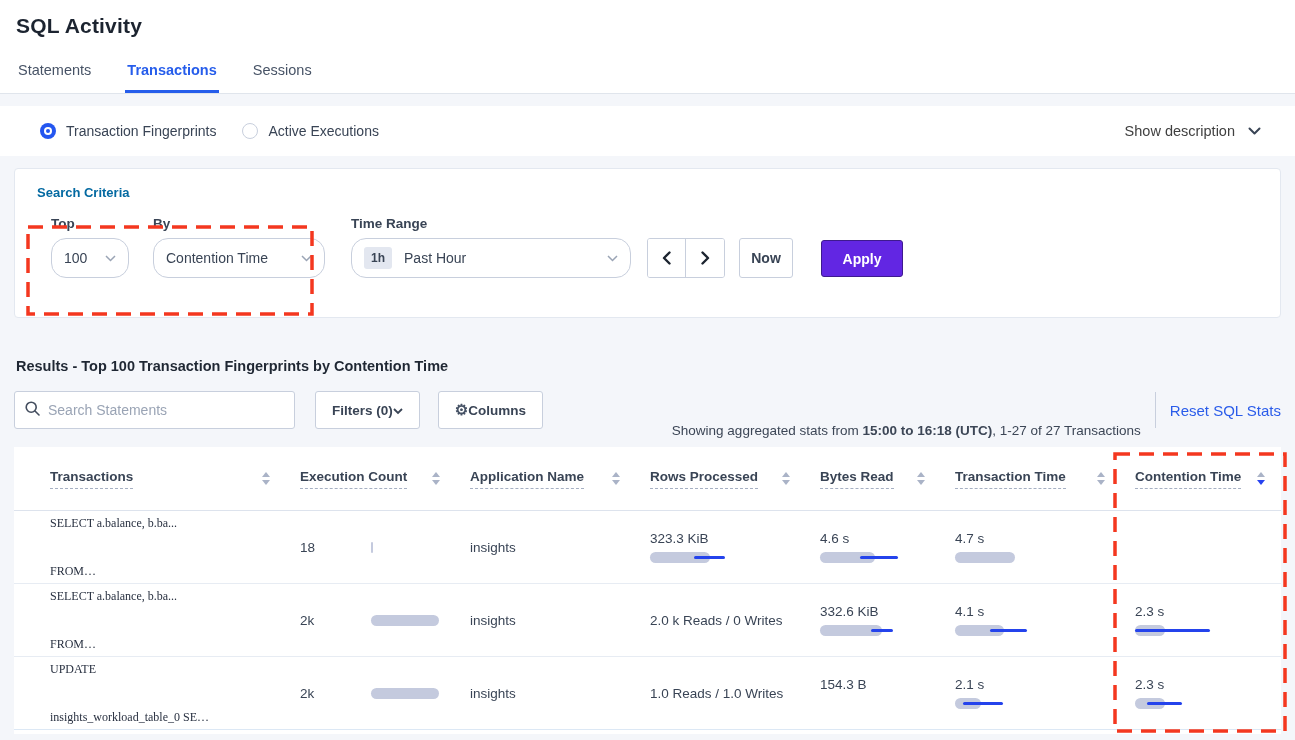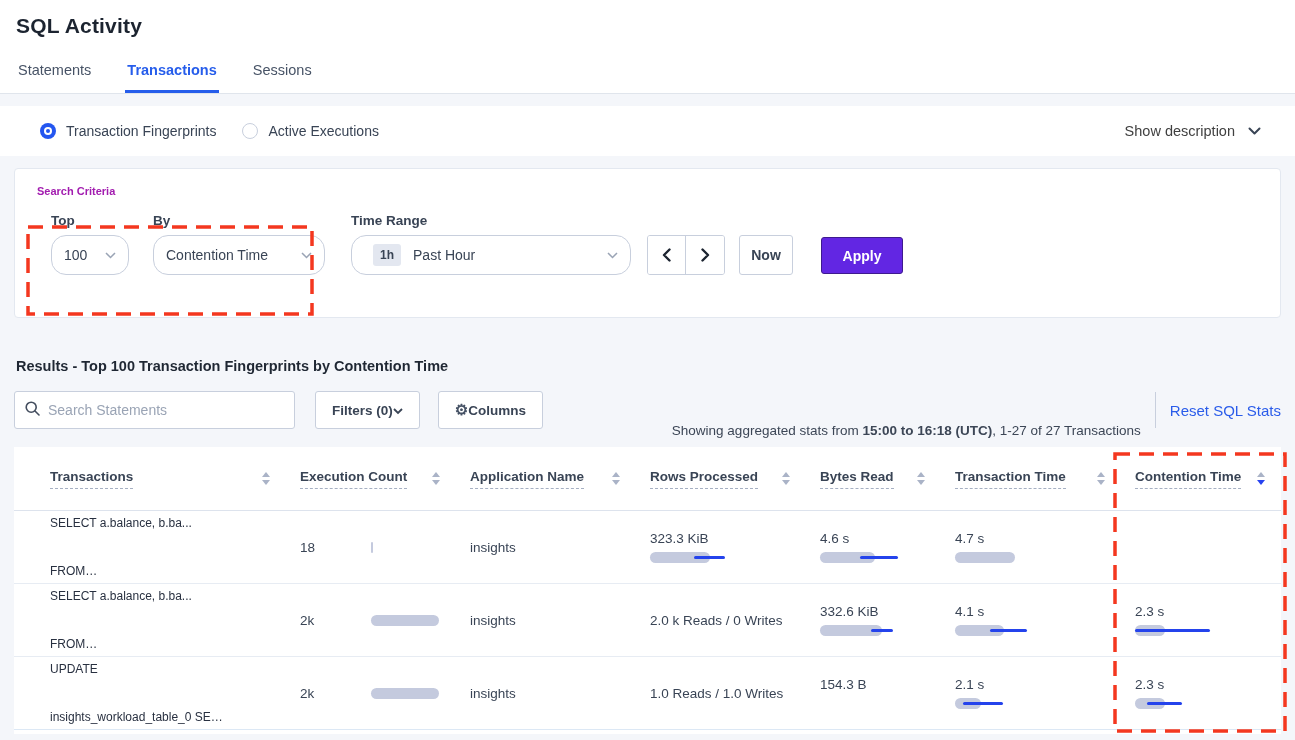--- a/index.html
+++ b/index.html
@@ -19,29 +19,29 @@
   .radio-opt { display:flex; align-items:center; margin-right:26px; cursor:pointer; }
   .radio-dot { width:16px; height:16px; border-radius:50%; margin-right:10px; position:relative; }
   .radio-dot.on { background:#2456f0; }
   .radio-dot.on::after { content:""; position:absolute; left:4px; top:4px; width:8px; height:8px; border-radius:50%; background:#fff; }
   .radio-dot.on::before { content:""; position:absolute; left:6px; top:6px; width:4px; height:4px; border-radius:50%; background:#2456f0; z-index:1; }
   .radio-dot.off { border:1px solid #c8cfdd; background:#fff; }
   .radio-label { font-size:14px; color:#394455; }
   .show-desc { margin-left:auto; display:flex; align-items:center; gap:13px; font-size:14.5px; color:#404040; cursor:pointer; }
   
   .criteria-card { background:#fff; border:1px solid #e3e8f0; border-radius:4px; margin:12px 14px 0 14px; padding:16px 22px 20px 22px; height:150px; }
-  .card-heading { font-size:11px; font-weight:700; color:#a21caf; }
+  .card-heading { font-size:13px; font-weight:700; color:#0369a1; }
   .criteria-row { display:flex; align-items:flex-end; margin-top:16px; }
   .field { display:flex; flex-direction:column; }
   .field-label { font-size:13.5px; font-weight:700; color:#394455; margin-bottom:7px; }
   .select { height:40px; background:#fff; border:1px solid #c8cfdd; border-radius:15px; display:flex; align-items:center; padding:0 12px; font-size:14px; color:#394455; cursor:pointer; }
   .select .chev { margin-left:auto; color:#9aa4b5; }
   .sel-top { width:78px; }
   .sel-by { width:172px; margin-right:0; }
-  .badge-1h { background:#e3e7f0; color:#394455; font-size:12px; font-weight:700; border-radius:3px; padding:4px 7px; margin-right:12px;margin-left:9px; }
+  .badge-1h { background:#e3e7f0; color:#394455; font-size:12px; font-weight:700; border-radius:3px; padding:4px 7px; margin-right:12px; }
   .sel-time { width:280px; }
   .gap16 { width:16px; } .gap24 { width:24px; } .gap14 { width:14px; } .gap28 { width:28px; }
   .arrow-group { display:flex; height:40px; border:1px solid #c8cfdd; border-radius:3px; overflow:hidden; background:#fff; }
   .arrow-btn { width:38px; display:flex; align-items:center; justify-content:center; color:#1c2430; cursor:pointer; background:#fff; }
   .arrow-btn:first-child { border-right:1px solid #c8cfdd; }
   .btn-now { height:40px; width:54px; background:#fff; border:1px solid #c8cfdd; border-radius:3px; font-size:14px; font-weight:700; color:#394455; display:flex; align-items:center; justify-content:center; cursor:pointer; }
   .btn-apply { height:37px; width:82px; background:#6226e3; border:1px solid #3e1a8f; border-radius:3px; font-size:14px; font-weight:700; color:#fff; display:flex; align-items:center; justify-content:center; cursor:pointer; margin-bottom:1px; }
   
   .results-heading { margin:40px 16px 0 16px; font-size:14.5px; font-weight:700; color:#1f2733; }
   .results-controls { display:flex; align-items:center; margin:17px 14px 0 14px; height:38px; }
@@ -64,21 +64,21 @@
   .th { display:flex; align-items:center; justify-content:space-between; padding-right:30px; cursor:pointer; }
   .th:last-child { padding-right:4px; }
   .th-label { font-size:13.5px; font-weight:700; color:#394455; border-bottom:1px dashed #a6b0c3; padding-bottom:4px; white-space:nowrap; }
   .sort { display:flex; flex-direction:column; gap:3px; }
   .tri-up { width:0; height:0; border-left:4px solid transparent; border-right:4px solid transparent; border-bottom:5px solid #aab3c7; }
   .tri-down { width:0; height:0; border-left:4px solid transparent; border-right:4px solid transparent; border-top:5px solid #aab3c7; }
   .sort.active .tri-down { border-top-color:#2742f0; }
   .trow { height:73px; border-bottom:1px solid #e7ecf3; }
   .trow:last-child { border-bottom-color:#dce8f5; }
   .cell { display:flex; flex-direction:column; justify-content:center; font-size:13.5px; color:#394455; }
-  .cell-query { font-family:Liberation Sans, sans-serif; font-size:12px; color:#283040; line-height:1.85; cursor:pointer; white-space:nowrap;gap:26px; }
+  .cell-query { font-family:Liberation Serif, serif; font-size:12px; color:#283040; line-height:1.85; cursor:pointer; white-space:nowrap;gap:26px; }
   .cell-exec { flex-direction:row; align-items:center; }
   .exec-val { width:72px; }
   .metric-val { margin-bottom:6px; }
   .bar-row { position:relative; height:11px; width:100px; }
   .bar-g { position:absolute; left:0; top:0; height:11px; border-radius:5.5px; background:#c4cade; display:block; }
   .bar-l { position:absolute; top:4px; height:3px; border-radius:2px; background:#2443ec; display:block; }
   
   .overlay { position:absolute; pointer-events:none; }
   .ov1 { left:26px; top:225px; }
   .ov2 { left:1113px; top:452px; }

